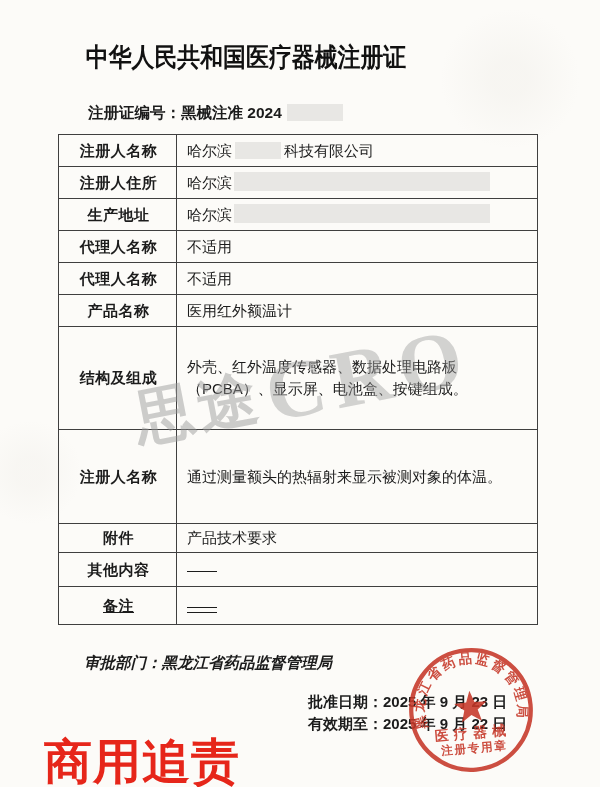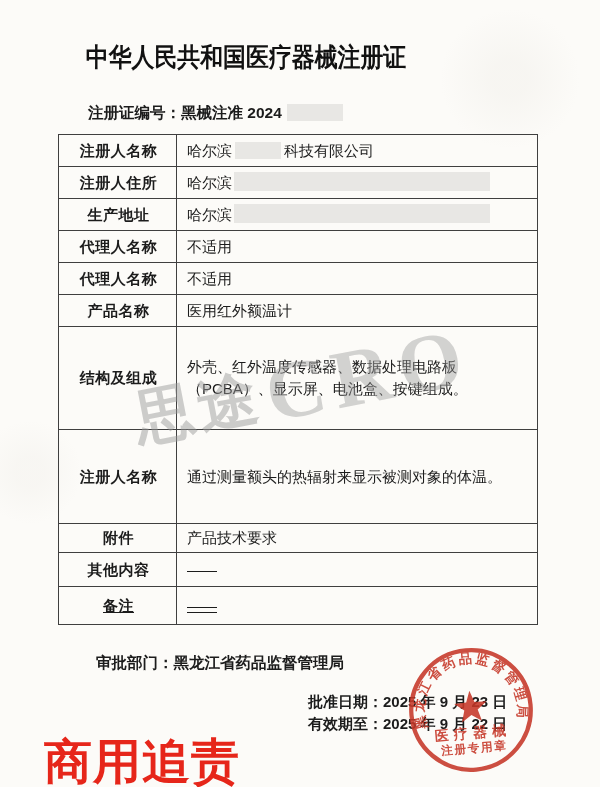--- a/index.html
+++ b/index.html
@@ -89,22 +89,22 @@
     letter-spacing:4px;
   }
   .wm-en{
     font-family:"Liberation Serif","DejaVu Serif",serif;
     font-size:82px;font-weight:700;
     color:var(--watermark_gray);opacity:.42;
     letter-spacing:8px;margin-left:6px;
   }
 
   .dept-line{
-    position:absolute;left:96px;top:653px;
-    font-size:15.5px;font-weight:600;white-space:nowrap;
+    position:absolute;left:84px;top:653px;
+    font-size:15.5px;font-weight:600;white-space:nowrap;font-style:italic;
   }
   .date-block{
     position:absolute;left:308px;top:691px;
     font-size:15px;font-weight:600;line-height:22px;white-space:nowrap;
     z-index:2;
   }
   .overlay-red{
     position:absolute;left:44px;top:698px;
     font-size:48px;font-weight:900;
     color:var(--overlay_red);

